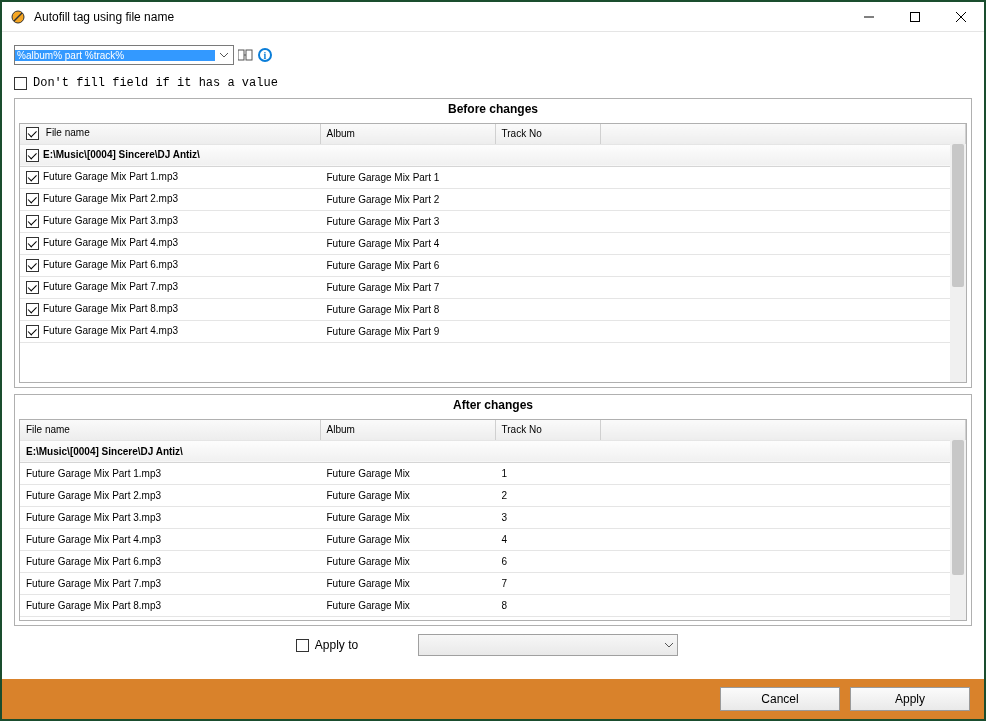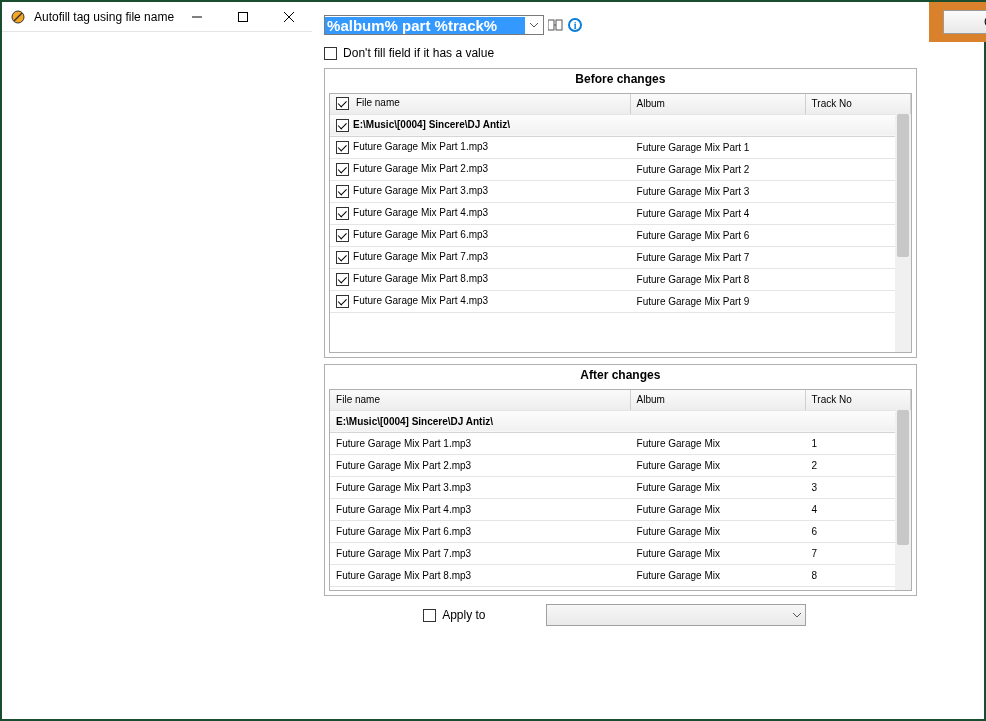--- a/index.html
+++ b/index.html
@@ -10,21 +10,21 @@
     background: #1a4d2e;
     width: 986px;
     height: 721px;
     overflow: hidden;
   }
   .window {
     position: absolute;
     top: 2px; left: 2px; right: 2px; bottom: 2px;
     background: #fff;
     display: flex;
-    flex-direction: row;
+    flex-direction: column;
   }
   
   .titlebar {
     height: 30px;
     display: flex;
     align-items: center;
     padding-left: 8px;
     background: #fff;
     border-bottom: 1px solid #e5e5e5;
     flex: none;
@@ -71,25 +71,24 @@
   .pattern-input-select {
     flex:1;
     display:flex;
     align-items:center;
   }
   .pattern-input {
     width: 100%;
     border: none;
     outline: none;
     font-family: inherit;
-    font-size: 15px;
+    font-size: 10px;
     padding: 0 2px;
     background: #3399ff;
     color: #fff;
-    font-weight: bold;
   }
   .pattern-input::selection { background:#3399ff; color:#fff; }
   .dropdown-btn {
     width: 18px; height: 100%;
     display:flex;align-items:center;justify-content:center;
     color:#555;
   }
   .tool-icon {
     width: 18px; height: 18px;
     display:flex;align-items:center;justify-content:center;
@@ -103,20 +102,21 @@
   }
 
   
   .dontfill-row {
     display: flex;
     align-items: center;
     gap: 6px;
     margin-top: 8px;
     height: 18px;
     flex: none;
+    font-family: Liberation Mono, monospace;
   }
   .check {
     width: 13px; height: 13px;
     border: 1px solid #333;
     display:inline-flex;align-items:center;justify-content:center;
     flex:none;
     background:#fff;
   }
   .check.checked::after {
     content:"";

